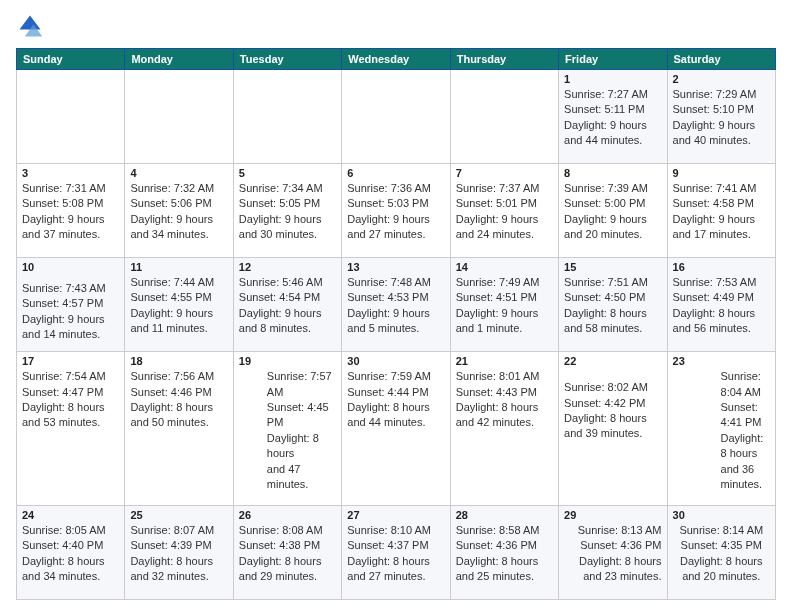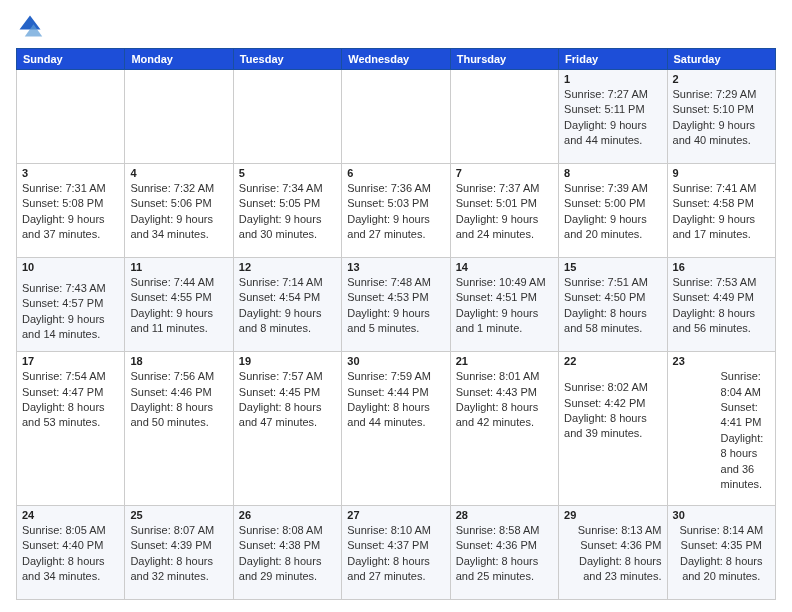--- a/index.html
+++ b/index.html
@@ -51,21 +51,21 @@
     .location {
       font-size: 14px;
       color: #444;
     }
     .calendar {
       width: 100%;
       border-collapse: collapse;
       flex: 1;
     }
     .calendar thead tr th {
-      background: #1d4ed8;
+      background: #0f766e;
       color: #fff;
       font-size: 11px;
       font-weight: bold;
       padding: 4px 6px;
       text-align: left;
       border: 1px solid #1a4fa0;
     }
     .calendar tbody tr td {
       width: calc(100% / 7);
       vertical-align: top;
@@ -213,35 +213,35 @@
           </td>
           <td>
             <span class="day-num">11</span>
             <div class="day-info" style="white-space: pre-line;">Sunrise: 7:44 AM
 Sunset: 4:55 PM
 Daylight: 9 hours
 and 11 minutes.</div>
           </td>
           <td>
             <span class="day-num">12</span>
-            <div class="day-info" style="white-space: pre-line;">Sunrise: 7:14 AM
+            <div class="day-info" style="white-space: pre-line;">Sunrise: 5:46 AM
 Sunset: 4:54 PM
 Daylight: 9 hours
 and 8 minutes.</div>
           </td>
           <td>
             <span class="day-num">13</span>
             <div class="day-info" style="white-space: pre-line;">Sunrise: 7:48 AM
 Sunset: 4:53 PM
 Daylight: 9 hours
 and 5 minutes.</div>
           </td>
           <td>
             <span class="day-num">14</span>
-            <div class="day-info" style="white-space: pre-line;">Sunrise: 10:49 AM
+            <div class="day-info" style="white-space: pre-line;">Sunrise: 7:49 AM
 Sunset: 4:51 PM
 Daylight: 9 hours
 and 1 minute.</div>
           </td>
           <td>
             <span class="day-num">15</span>
             <div class="day-info" style="white-space: pre-line;">Sunrise: 7:51 AM
 Sunset: 4:50 PM
 Daylight: 8 hours
 and 58 minutes.</div>
@@ -264,21 +264,21 @@
           </td>
           <td>
             <span class="day-num">18</span>
             <div class="day-info" style="white-space: pre-line;">Sunrise: 7:56 AM
 Sunset: 4:46 PM
 Daylight: 8 hours
 and 50 minutes.</div>
           </td>
           <td>
             <span class="day-num">19</span>
-            <div class="day-info" style="white-space: pre-line;">Sunrise: 7:57 AM
+            <div class="day-info" style="white-space: pre-line; margin-left: 28px;">Sunrise: 7:57 AM
 Sunset: 4:45 PM
 Daylight: 8 hours
 and 47 minutes.</div>
           </td>
           <td>
             <span class="day-num">30</span>
             <div class="day-info" style="white-space: pre-line;">Sunrise: 7:59 AM
 Sunset: 4:44 PM
 Daylight: 8 hours
 and 44 minutes.</div>

